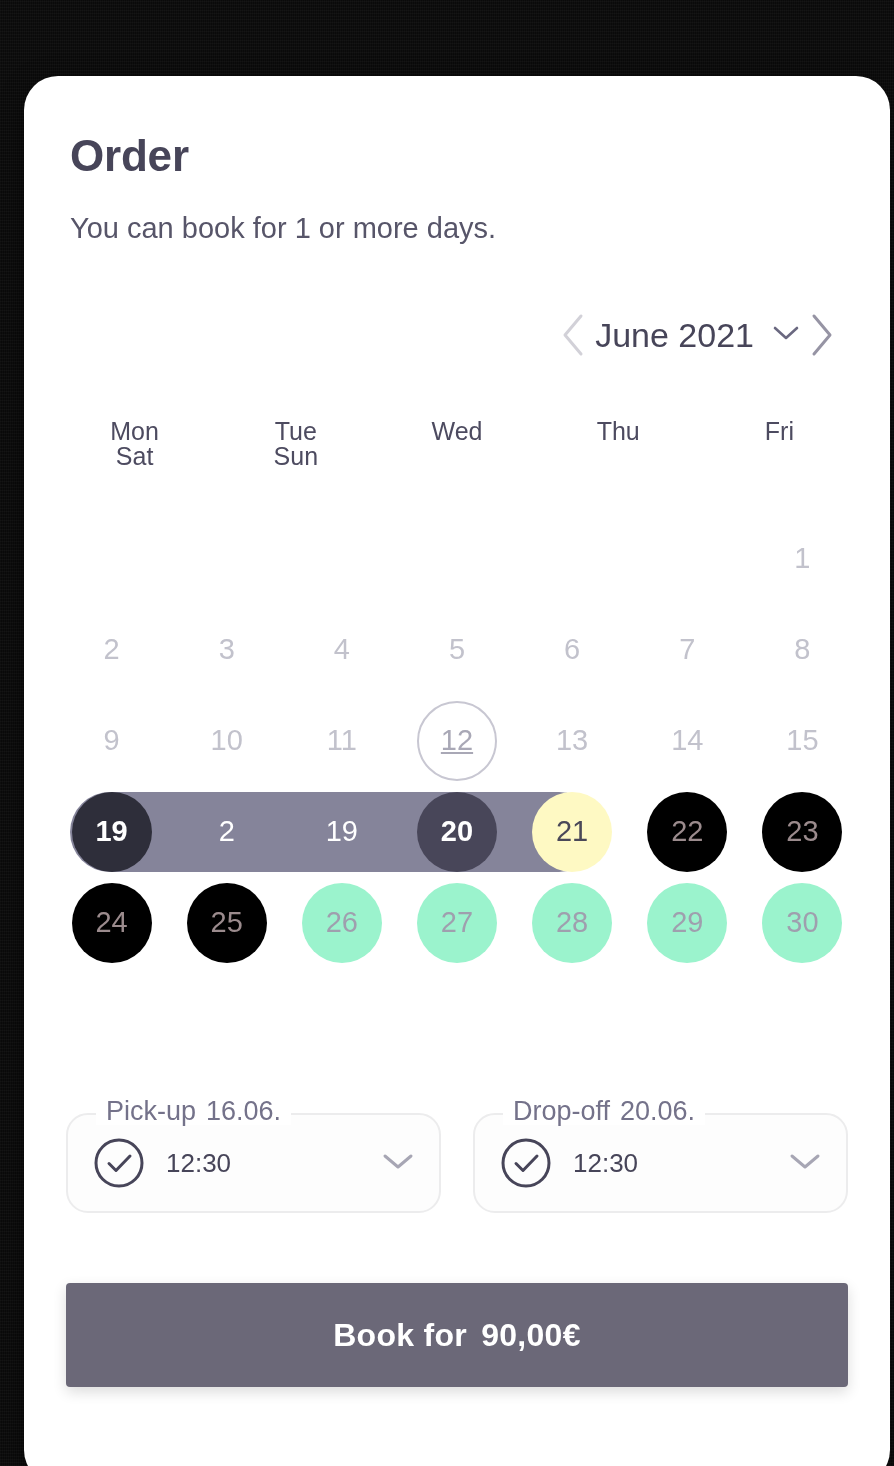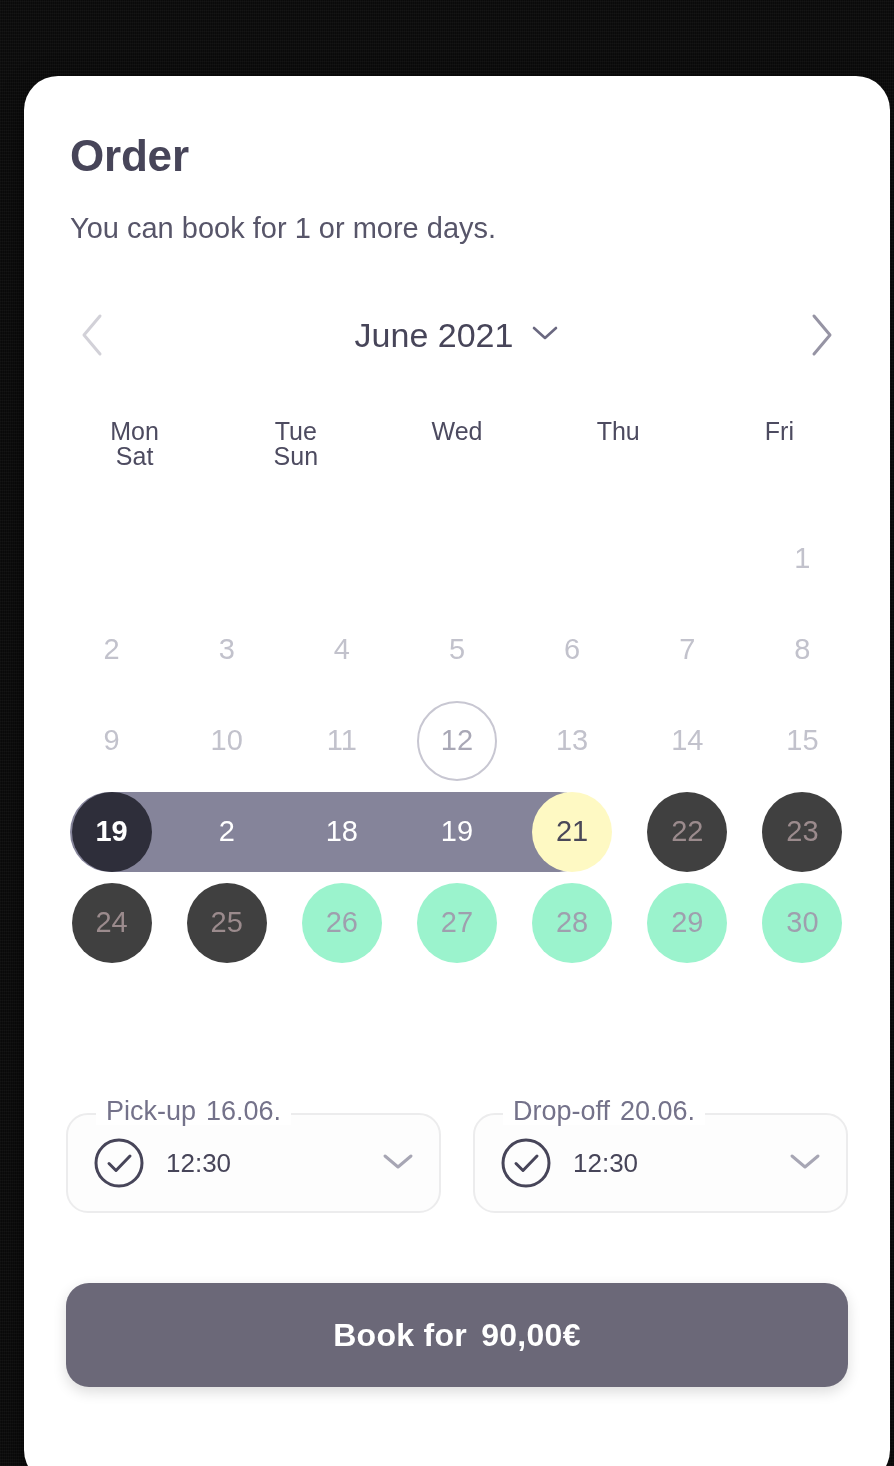--- a/index.html
+++ b/index.html
@@ -60,21 +60,21 @@
     color: #575569;
     line-height: 1;
   }
 
   
   .month-nav {
     margin-top: 60px;
     height: 64px;
     display: flex;
     align-items: center;
-    justify-content: space-between;
+    justify-content: flex-end;
     padding: 0 46px;
   }
   .chev-btn {
     width: 44px; height: 52px;
     display: flex; align-items: center; justify-content: center;
     background: none; border: none; cursor: pointer;
   }
   .chev-btn svg { display: block; }
   .month-label-wrap {
     display: flex; align-items: center; gap: 18px;
@@ -126,25 +126,26 @@
     line-height: 1;
     color: #c2c2cc;
     user-select: none;
   }
   .daynum.empty { visibility: hidden; }
 
   
   .daynum.today {
     border: 2px solid #c8c7d2;
     color: #a9a8b6;
+    text-decoration: underline;
   }
 
   
   .daynum.avail-free  { background: #9bf3cd; color: #9f9fae; }
-  .daynum.avail-busy  { background: #404040; color: #9b8b8d; text-align: right; }
+  .daynum.avail-busy  { background: #000000; color: #9b8b8d; text-align: right; }
   .daynum.avail-partial { background: #fef9c3; color: #4a4858; }
 
   
   .daynum.sel-start {
     background: #2e2e3a; color: #ffffff; font-weight: bold;
   }
   .daynum.sel-end {
     background: #484659; color: #ffffff; font-weight: bold;
   }
   .daynum.sel-mid { color: #ffffff; }
@@ -199,21 +200,21 @@
     flex: 1;
   }
   .sel-chevron { flex: none; margin-left: 8px; }
 
   
   .cta-wrap { margin-top: 70px; padding: 0 42px; }
   .cta {
     width: 100%;
     height: 104px;
     border: none;
-    border-radius: 23px;
+    border-radius: 4px;
     background: #6b6878;
     color: #ffffff;
     font-size: 32px;
     font-weight: bold;
     letter-spacing: .3px;
     cursor: pointer;
     box-shadow: 0 5px 14px rgba(0,0,0,.14);
     display: flex;
     align-items: center;
     justify-content: center;
@@ -336,24 +337,24 @@
         <div class="cell">
           <div class="daynum past">15</div>
         </div>
         <div class="cell">
           <div class="daynum sel-start">19</div>
         </div>
         <div class="cell">
           <div class="daynum sel-mid">2</div>
         </div>
         <div class="cell">
-          <div class="daynum sel-mid">18</div>
-        </div>
-        <div class="cell">
           <div class="daynum sel-mid">19</div>
+        </div>
+        <div class="cell">
+          <div class="daynum sel-end">20</div>
         </div>
         <div class="cell">
           <div class="daynum avail-partial">21</div>
         </div>
         <div class="cell">
           <div class="daynum avail-busy">22</div>
         </div>
         <div class="cell">
           <div class="daynum avail-busy">23</div>
         </div>

